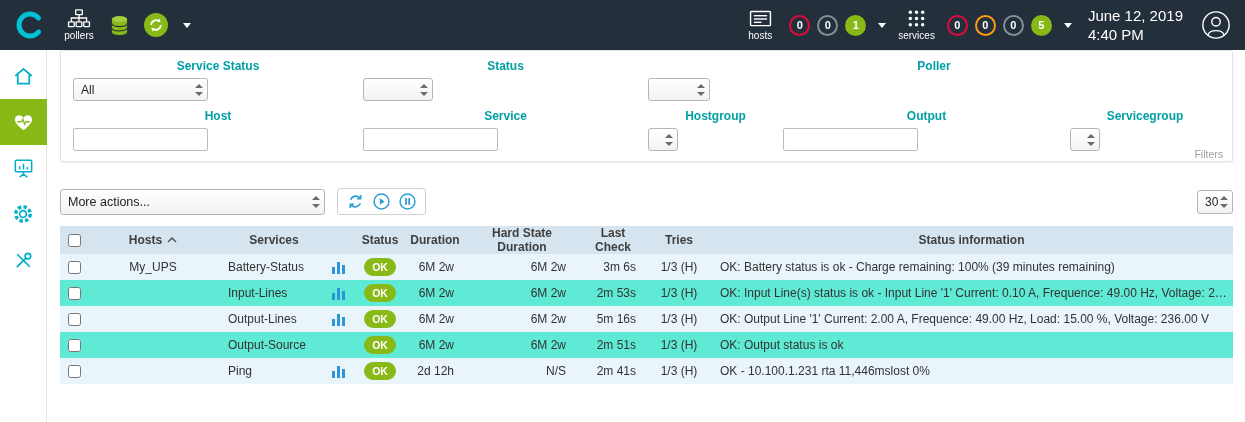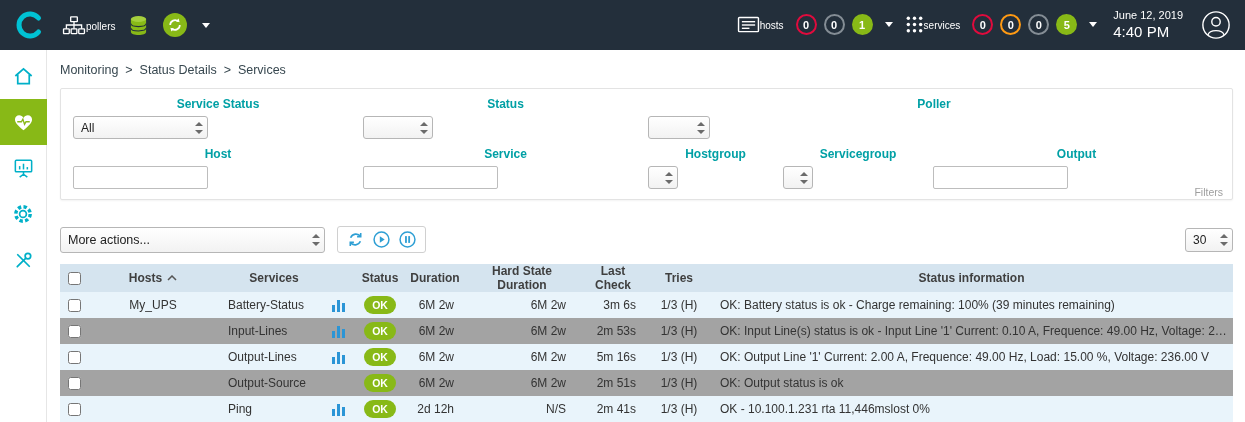--- a/index.html
+++ b/index.html
@@ -10,32 +10,32 @@
   svg { display: block; }
 
   
   .topbar {
     position: absolute; top: 0; left: 0; width: 100%; height: 50px;
     background: #232f3b; display: flex; align-items: center;
     padding: 0 14px 0 10px; color: #fff; z-index: 3;
   }
   .logo { width: 40px; display: flex; justify-content: center; margin-right: 12px; cursor: pointer; }
   .tb-left { display: flex; align-items: center; gap: 14px; }
-  .tb-item { display: flex; align-items: center; justify-content: center; cursor: pointer; min-width: 34px; }
+  .tb-item { display: flex; flex-direction: column; align-items: center; justify-content: center; cursor: pointer; min-width: 34px; }
   .tb-label { font-size: 10px; margin-top: 2px; color: #fff; }
   .tb-right { margin-left: auto; display: flex; align-items: center; gap: 12px; }
   .counters { display: flex; gap: 7px; align-items: center; }
   .counter {
     width: 21px; height: 21px; border-radius: 50%; border: 2px solid;
     display: flex; align-items: center; justify-content: center;
     font-size: 11px; font-weight: bold; color: #fff; cursor: pointer;
   }
   .chev { width: 0; height: 0; border-left: 4px solid transparent; border-right: 4px solid transparent; border-top: 5px solid #fff; cursor: pointer; }
   .datetime { line-height: 1.3; margin-left: 4px; }
-  .dt-date { font-size: 11px; }
+  .dt-date { font-size: 15px; }
   .dt-time { font-size: 15px; }
   .avatar { cursor: pointer; margin-left: 6px; }
 
   
   .sidebar {
     position: absolute; top: 50px; left: 0; width: 47px; bottom: 0;
     background: #fff; border-right: 1px solid #e6e6e6;
     display: flex; flex-direction: column; align-items: center; padding-top: 3px; z-index: 2;
   }
   .side-item { width: 47px; height: 46px; display: flex; align-items: center; justify-content: center; cursor: pointer; }
@@ -70,29 +70,29 @@
   .arr::after  { content: ""; position: absolute; left: 0; bottom: 0; border-left: 4px solid transparent; border-right: 4px solid transparent; border-top: 4.5px solid #6b6b6b; }
   .txt { width: 135px; height: 23px; border: 1px solid #bdbdbd; border-radius: 2px; padding: 0 6px; font-size: 12px; font-family: inherit; color: #333; background: #fff; }
   .filters-tag { position: absolute; right: 9px; bottom: 1px; font-size: 10.5px; color: #9e9e9e; }
 
   
   .toolbar { margin: 26px 12px 11px; display: flex; align-items: center; }
   .sel-actions { width: 265px; height: 26px; font-size: 12.5px; }
   .icon-group { display: flex; align-items: center; gap: 9px; border: 1px solid #d0d0d0; border-radius: 3px; background: #fff; padding: 4px 9px; margin-left: 12px; }
   .ibtn { display: flex; cursor: pointer; }
   .spacer { flex: 1; }
-  .sel-pagesize { width: 48px; height: 24px; }
+  .sel-pagesize { width: 36px; height: 24px; }
 
   
   table.services { width: calc(100% - 24px); margin: 0 12px; border-collapse: collapse; font-size: 12px; table-layout: fixed; }
   thead th { background: #d5e4ef; height: 26px; font-size: 12px; font-weight: bold; color: #3f3f3f; text-align: center; padding: 0 4px; cursor: pointer; }
   thead th.c-check { cursor: default; }
   tbody td { height: 26px; padding: 0 6px; color: #333; overflow: hidden; white-space: nowrap; }
   tr.odd  { background: #e9f4fb; }
-  tr.even { background: #a3a3a3; }
+  tr.even { background: #5eead4; }
   .c-check { text-align: center; }
   .c-host { text-align: center; }
   .c-service { text-align: left; padding-left: 10px; cursor: pointer; }
   .c-graph { text-align: left; padding-left: 2px; }
   .c-status { text-align: center; }
   .c-dur, .c-hard, .c-last { text-align: right; padding-right: 12px; margin-top: 6px; }
   .c-tries { text-align: center; }
   .c-info { text-align: left; padding-left: 10px; text-overflow: ellipsis; }
   td.c-host { cursor: pointer; }
   .badge { display: inline-block; min-width: 18px; padding: 2.5px 8px; border-radius: 10px; color: #fff; font-size: 10.5px; font-weight: bold; line-height: 1.15; }
@@ -242,23 +242,20 @@
         <path d="M5.5 18.5 L14.2 9.8"></path>
         <circle cx="16.6" cy="7.4" r="2.9"></circle>
         <path d="M6 6 L18 18"></path>
       </svg>
     </span>
   </div>
 </aside>
 
 <main class="main">
 
-  <nav class="breadcrumb">
-    <span class="crumb">Monitoring</span><span class="crumb">Status Details</span><span class="crumb last">Services</span>
-  </nav>
 
   <section class="filter-card">
     <div class="frow">
       <div class="fcol w-a">
         <div class="flabel">Service Status</div>
         <div class="sel sel-135">
           <span>All</span>
           <span class="arr"></span>
         </div>
       </div>
@@ -285,29 +282,29 @@
       <div class="fcol w-b">
         <div class="flabel">Service</div>
         <input class="txt" type="text" value="" style="">
       </div>
       <div class="fcol w-c">
         <div class="flabel">Hostgroup</div>
         <div class="sel sel-mini">
           <span class="arr"></span>
         </div>
       </div>
+      <div class="fcol w-e">
+        <div class="flabel">Output</div>
+        <input class="txt" type="text" value="" style="">
+      </div>
       <div class="fcol w-d">
         <div class="flabel">Servicegroup</div>
         <div class="sel sel-mini">
           <span class="arr"></span>
         </div>
-      </div>
-      <div class="fcol w-e">
-        <div class="flabel">Output</div>
-        <input class="txt" type="text" value="" style="">
       </div>
     </div>
     <div class="filters-tag">Filters</div>
   </section>
 
   <div class="toolbar">
     <div class="sel sel-actions">
       <span>More actions...</span>
       <span class="arr"></span>
     </div>

